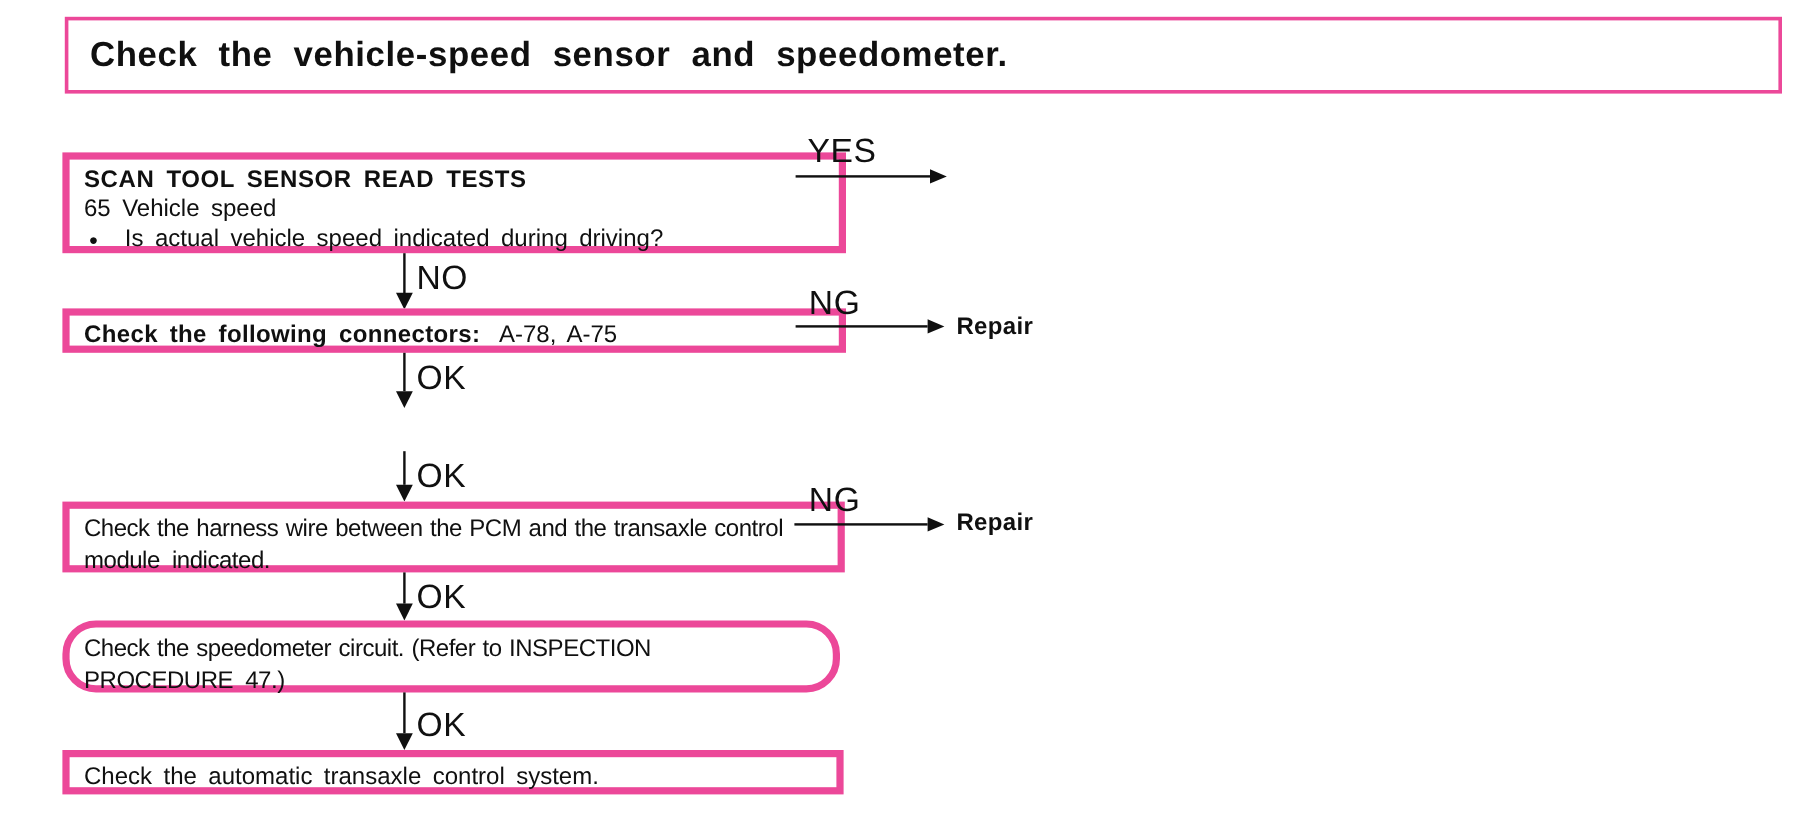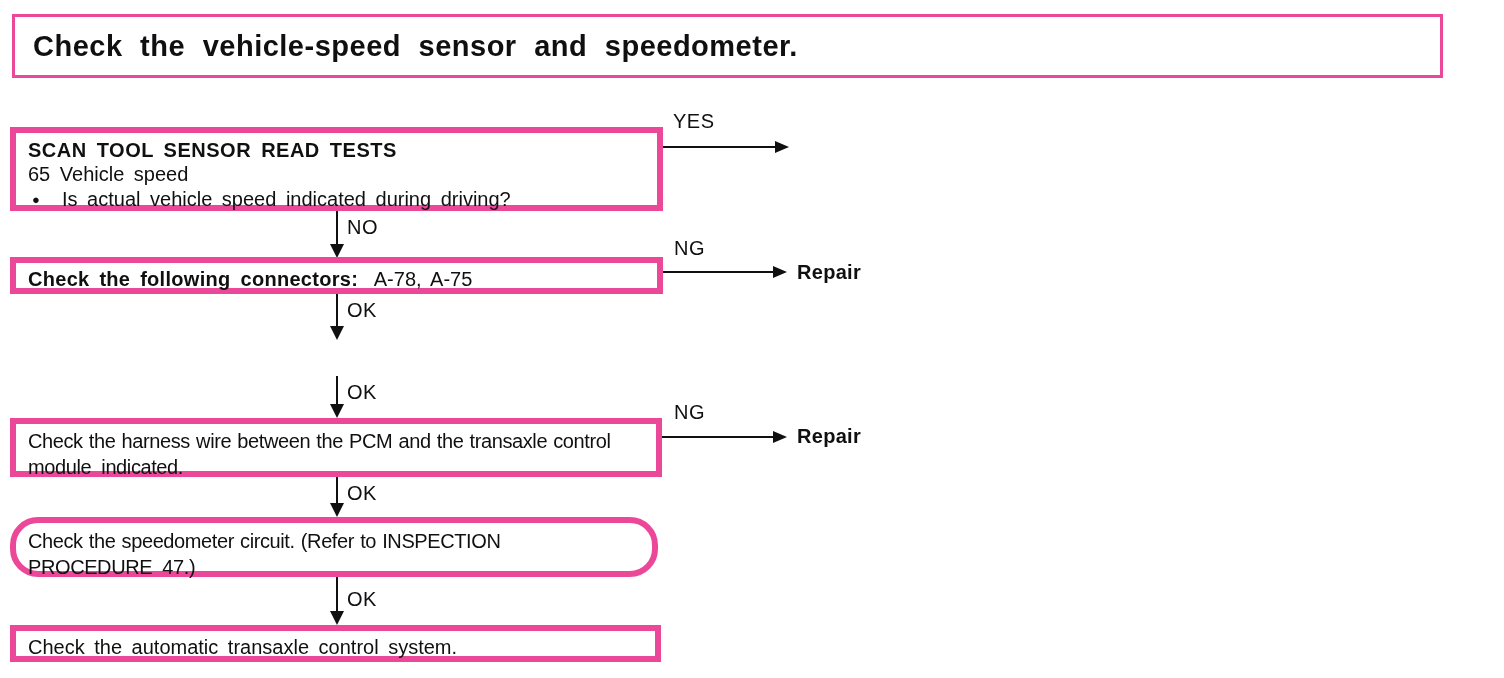--- a/index.html
+++ b/index.html
@@ -9,20 +9,21 @@
     background:#ffffff;
     color:#101010;
     font-family:"Liberation Sans", sans-serif;
     overflow:hidden;
   }
   .box{
     position:absolute;
     border:6px solid #ec4899;
     background:#ffffff;
     box-sizing:border-box;
+    margin-left:42px;
   }
   .title-box{
     border-width:3px;
   }
   .title-text{
     font-size:29px;
     font-weight:bold;
     letter-spacing:0.5px;
     word-spacing:9px;
     padding:13px 0 0 18px;
@@ -47,21 +48,21 @@
     border-top:14px solid #101010;
   }
   .ah-right{
     position:absolute;width:0;height:0;
     border-top:6px solid transparent;
     border-bottom:6px solid transparent;
     border-left:14px solid #101010;
   }
   .lbl{
     position:absolute;
-    font-size:20px;
+    font-size:28px;
     letter-spacing:0.5px;
     white-space:nowrap;
   }
   .repair{
     position:absolute;
     font-size:20px;
     font-weight:bold;
     letter-spacing:0.3px;
     white-space:nowrap;
   }

